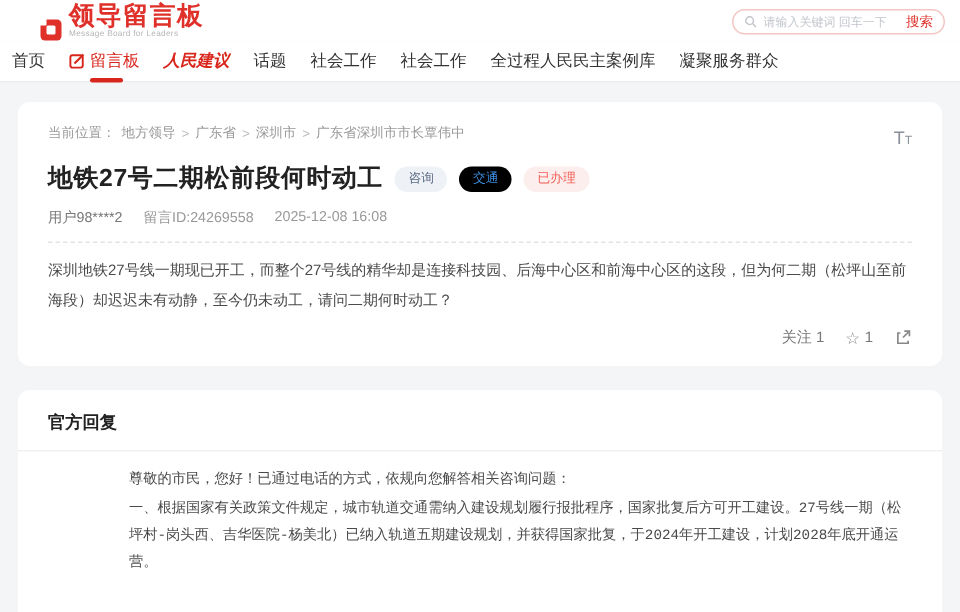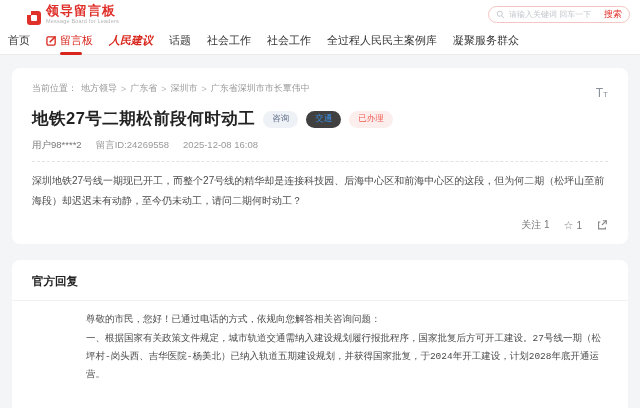--- a/index.html
+++ b/index.html
@@ -22,21 +22,21 @@
   }
   .logo-mark::after {
     content:""; position:absolute; left:4px; top:4px;
     width:6px; height:6px; background:#fff; border-radius:1px;
   }
   .logo-mark::before {
     content:""; position:absolute; left:-1px; top:-1px;
     width:5px; height:5px; background:#fff;
   }
   .logo-text-wrap { line-height:1; }
-  .logo-title { color:#e0302a; font-weight:bold; font-size:13px; letter-spacing:1px; }
+  .logo-title { color:#e0302a; font-weight:bold; font-size:17px; letter-spacing:1px; }
   .logo-sub { color:#b5b5b5; font-size:5.5px; margin-top:2px; letter-spacing:.2px; }
   .search {
     margin-left:auto; margin-right:2px;
     width:142px; height:17px;
     border:1px solid #f3c6c4; border-radius:9px;
     display:flex; align-items:center; padding:0 7px; gap:4px; background:#fff;
   }
   .search input {
     border:none; outline:none; flex:1; font-size:8px; color:#666;
     font-family:"Liberation Sans", sans-serif; background:transparent; min-width:0;
@@ -65,21 +65,21 @@
   .breadcrumb { font-size:9px; color:#999; display:flex; gap:4px; align-items:center; }
   .breadcrumb .crumb { cursor:pointer; }
   .breadcrumb .sep { color:#bbb; }
   .font-toggle { margin-left:auto; color:#8a9099; cursor:pointer; line-height:1; margin-top:2px; }
   .font-toggle .t-big { font-size:12px; }
   .font-toggle .t-small { font-size:8px; }
   .title-row { display:flex; align-items:center; gap:8px; margin-top:8px; }
   .post-title { font-size:16.5px; font-weight:bold; color:#222; letter-spacing:.5px; }
   .tag { font-size:8.5px; padding:2.5px 9px; border-radius:9px; }
   .tag.gray { background:#eef1f6; color:#5d6b85; }
-  .tag.blue { background:#404040; color:#3b8fe4; }
+  .tag.blue { background:#000000; color:#3b8fe4; }
   .tag.red  { background:#fdeeee; color:#f25b52; }
   .meta { display:flex; gap:14px; font-size:9.5px; color:#999; margin-top:9px; padding-bottom:9px; border-bottom:1px dashed #e3e3e3; }
   .meta .user { color:#777; }
   .post-body { font-size:10px; color:#4a4a4a; line-height:1.95; margin-top:9px; }
   .actions { display:flex; justify-content:flex-end; align-items:center; gap:14px; margin-top:8px; font-size:10px; color:#777; }
   .action { display:flex; align-items:center; gap:3px; cursor:pointer; }
   .star-glyph { font-size:11px; color:#888; }
   
   .reply-card { margin-top:16px; min-height:160px; border-radius:8px 8px 0 0; }
   .section-title { font-size:11.5px; font-weight:bold; color:#222; }

